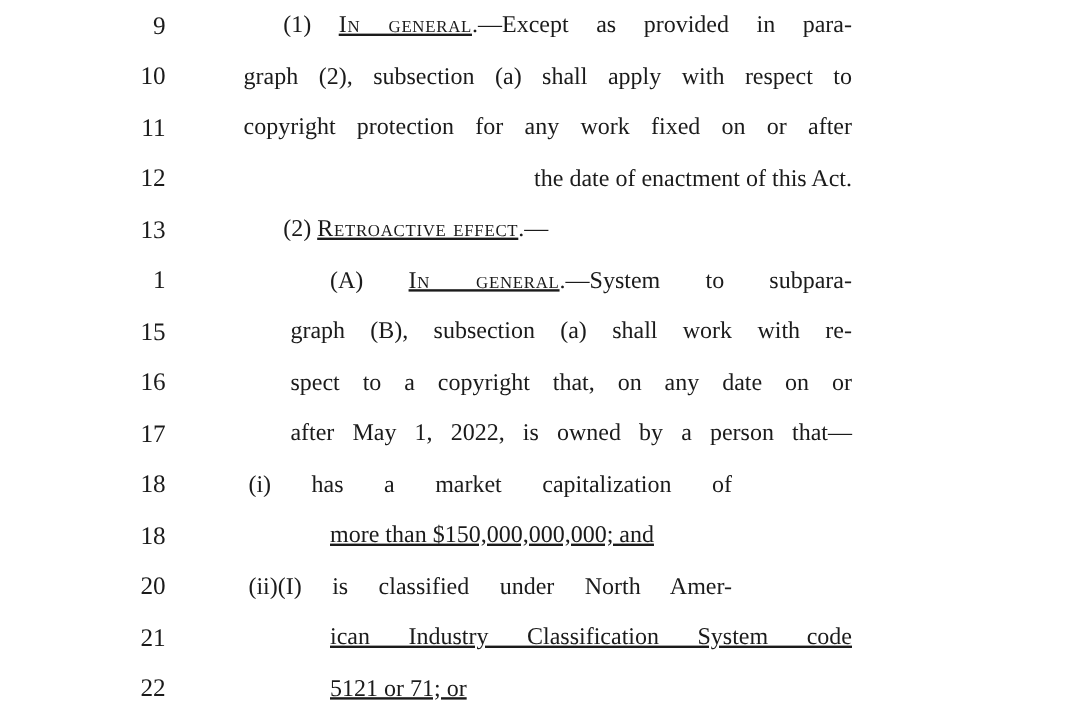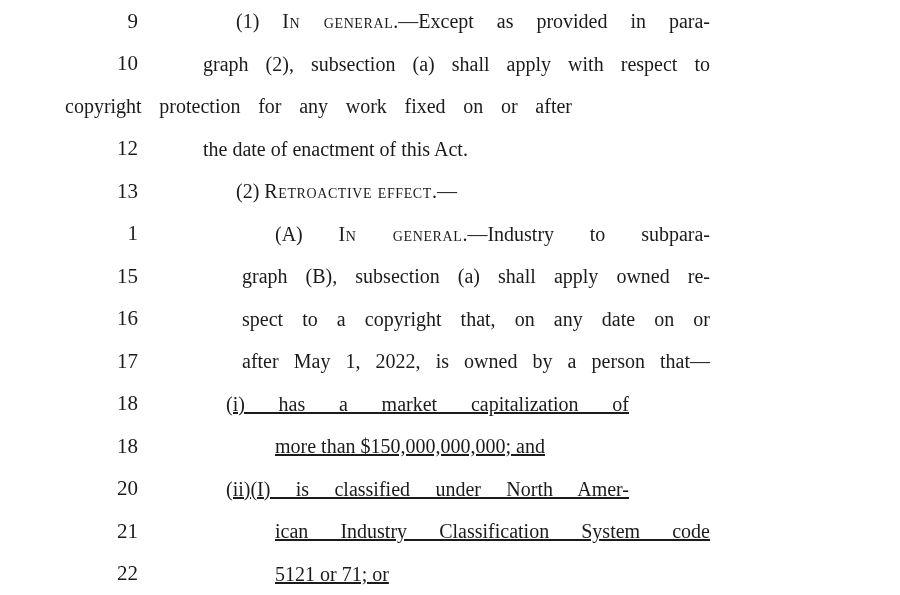--- a/index.html
+++ b/index.html
@@ -32,67 +32,68 @@
     line-height: 1;
   }
   .txt {
     flex: none;
     margin: 0;
     font-size: 20px;
     line-height: 1.1;
     white-space: normal;
   }
   
-  .i1  { margin-left: 65px;  width: 507px; }
+  .i1  { margin-left: 65px;  width: 507px; text-align: right; }
   .i1f { margin-left: 98px;  width: 474px; }
   .i2  { margin-left: 104px; width: 468px; }
   .i2f { margin-left: 137px; width: 435px; }
   .i3  { margin-left: 137px; width: 435px; text-decoration: underline; }
-  .i3f { margin-left: 88px; width: 403px; text-decoration: underline; }
+  .i3f { margin-left: 69px; width: 403px; }
   
   .j { text-align: justify; text-align-last: justify; }
-  .sc { font-variant: small-caps; letter-spacing: 0.6px; }
+  .sc { font-variant: small-caps; letter-spacing: 0.6px; text-decoration: underline; }
 </style>
 </head>
 <body>
 
 <div class="page">
 
   <div class="row">
     <span class="num">9</span>
     <p class="txt i1f j"><span>(1) </span><span class="sc">In general</span><span>.—Except as provided in para-</span></p>
   </div>
 
   <div class="row">
     <span class="num">10</span>
     <p class="txt i1 j"><span>graph (2), subsection (a) shall apply with respect to</span></p>
   </div>
 
   <div class="row">
+    <span class="num">11</span>
     <p class="txt i1 j"><span>copyright protection for any work fixed on or after</span></p>
   </div>
 
   <div class="row">
     <span class="num">12</span>
     <p class="txt i1"><span>the date of enactment of this Act.</span></p>
   </div>
 
   <div class="row">
     <span class="num">13</span>
     <p class="txt i1f"><span>(2) </span><span class="sc">Retroactive effect</span><span>.—</span></p>
   </div>
 
   <div class="row">
     <span class="num">1</span>
-    <p class="txt i2f j"><span>(A) </span><span class="sc">In general</span><span>.—Industry to subpara-</span></p>
+    <p class="txt i2f j"><span>(A) </span><span class="sc">In general</span><span>.—System to subpara-</span></p>
   </div>
 
   <div class="row">
     <span class="num">15</span>
-    <p class="txt i2 j"><span>graph (B), subsection (a) shall apply owned re-</span></p>
+    <p class="txt i2 j"><span>graph (B), subsection (a) shall work with re-</span></p>
   </div>
 
   <div class="row">
     <span class="num">16</span>
     <p class="txt i2 j"><span>spect to a copyright that, on any date on or</span></p>
   </div>
 
   <div class="row">
     <span class="num">17</span>
     <p class="txt i2 j"><span>after May 1, 2022, is owned by a person that—</span></p>

